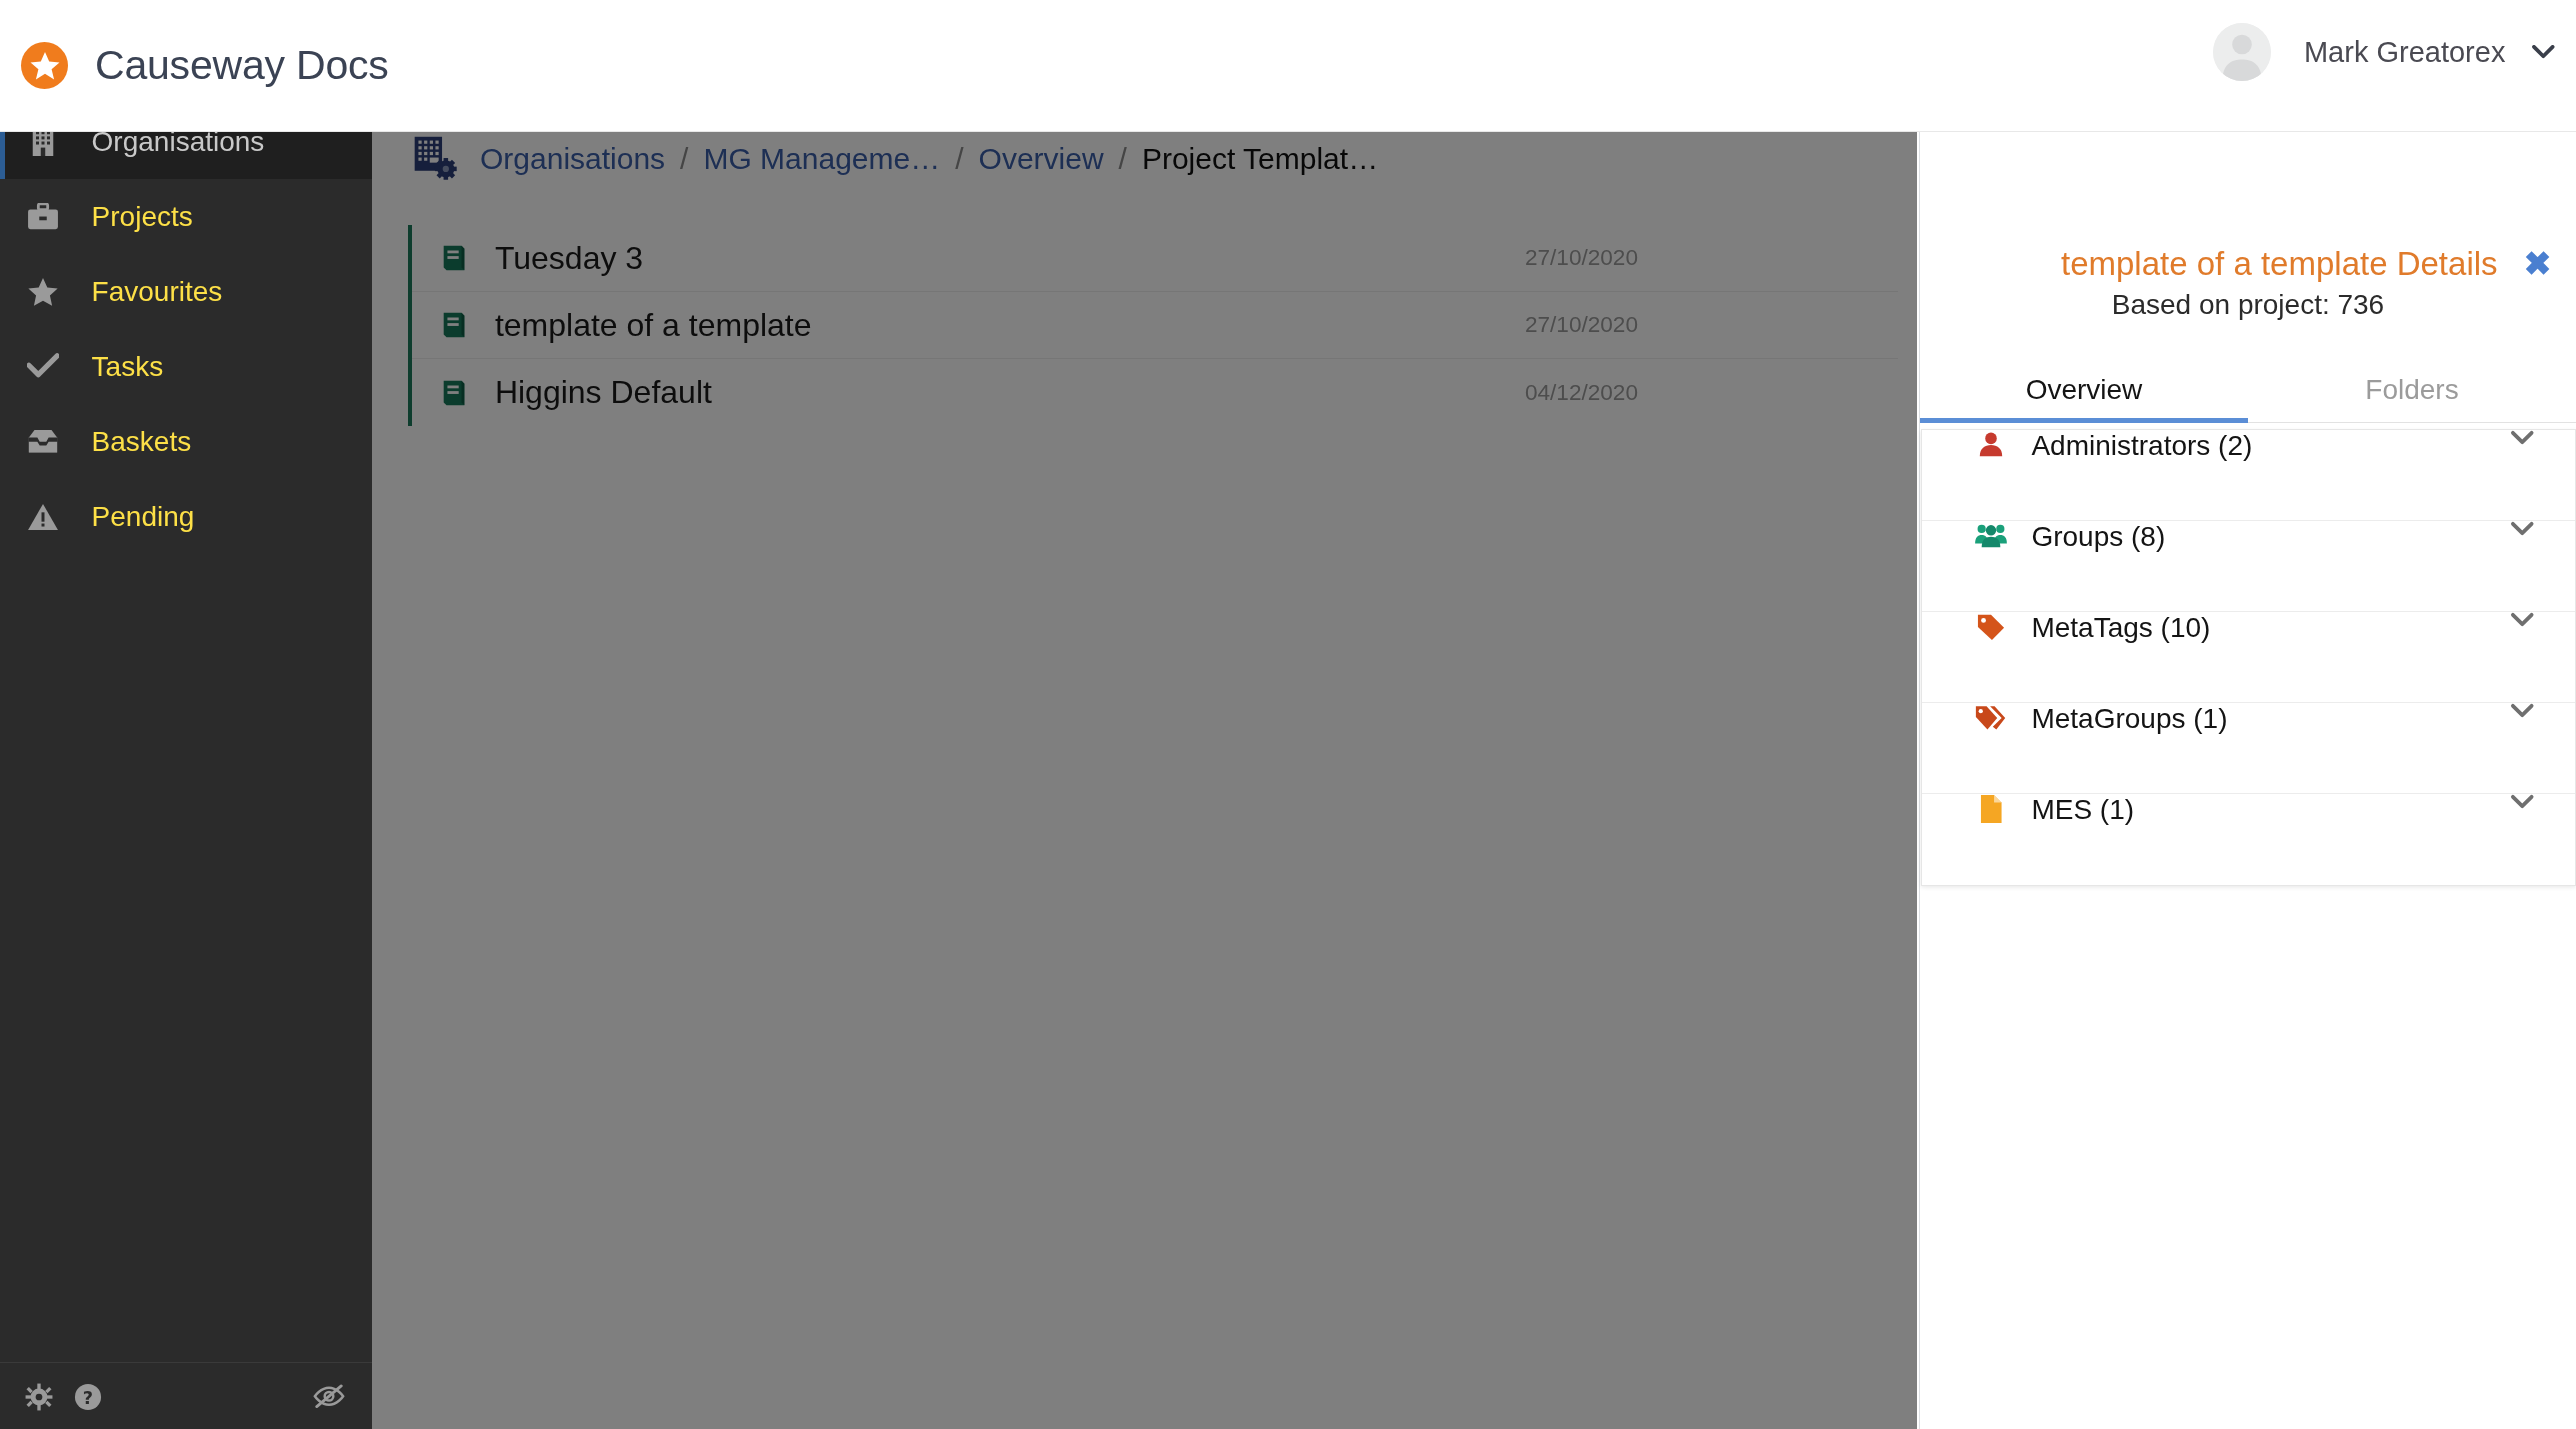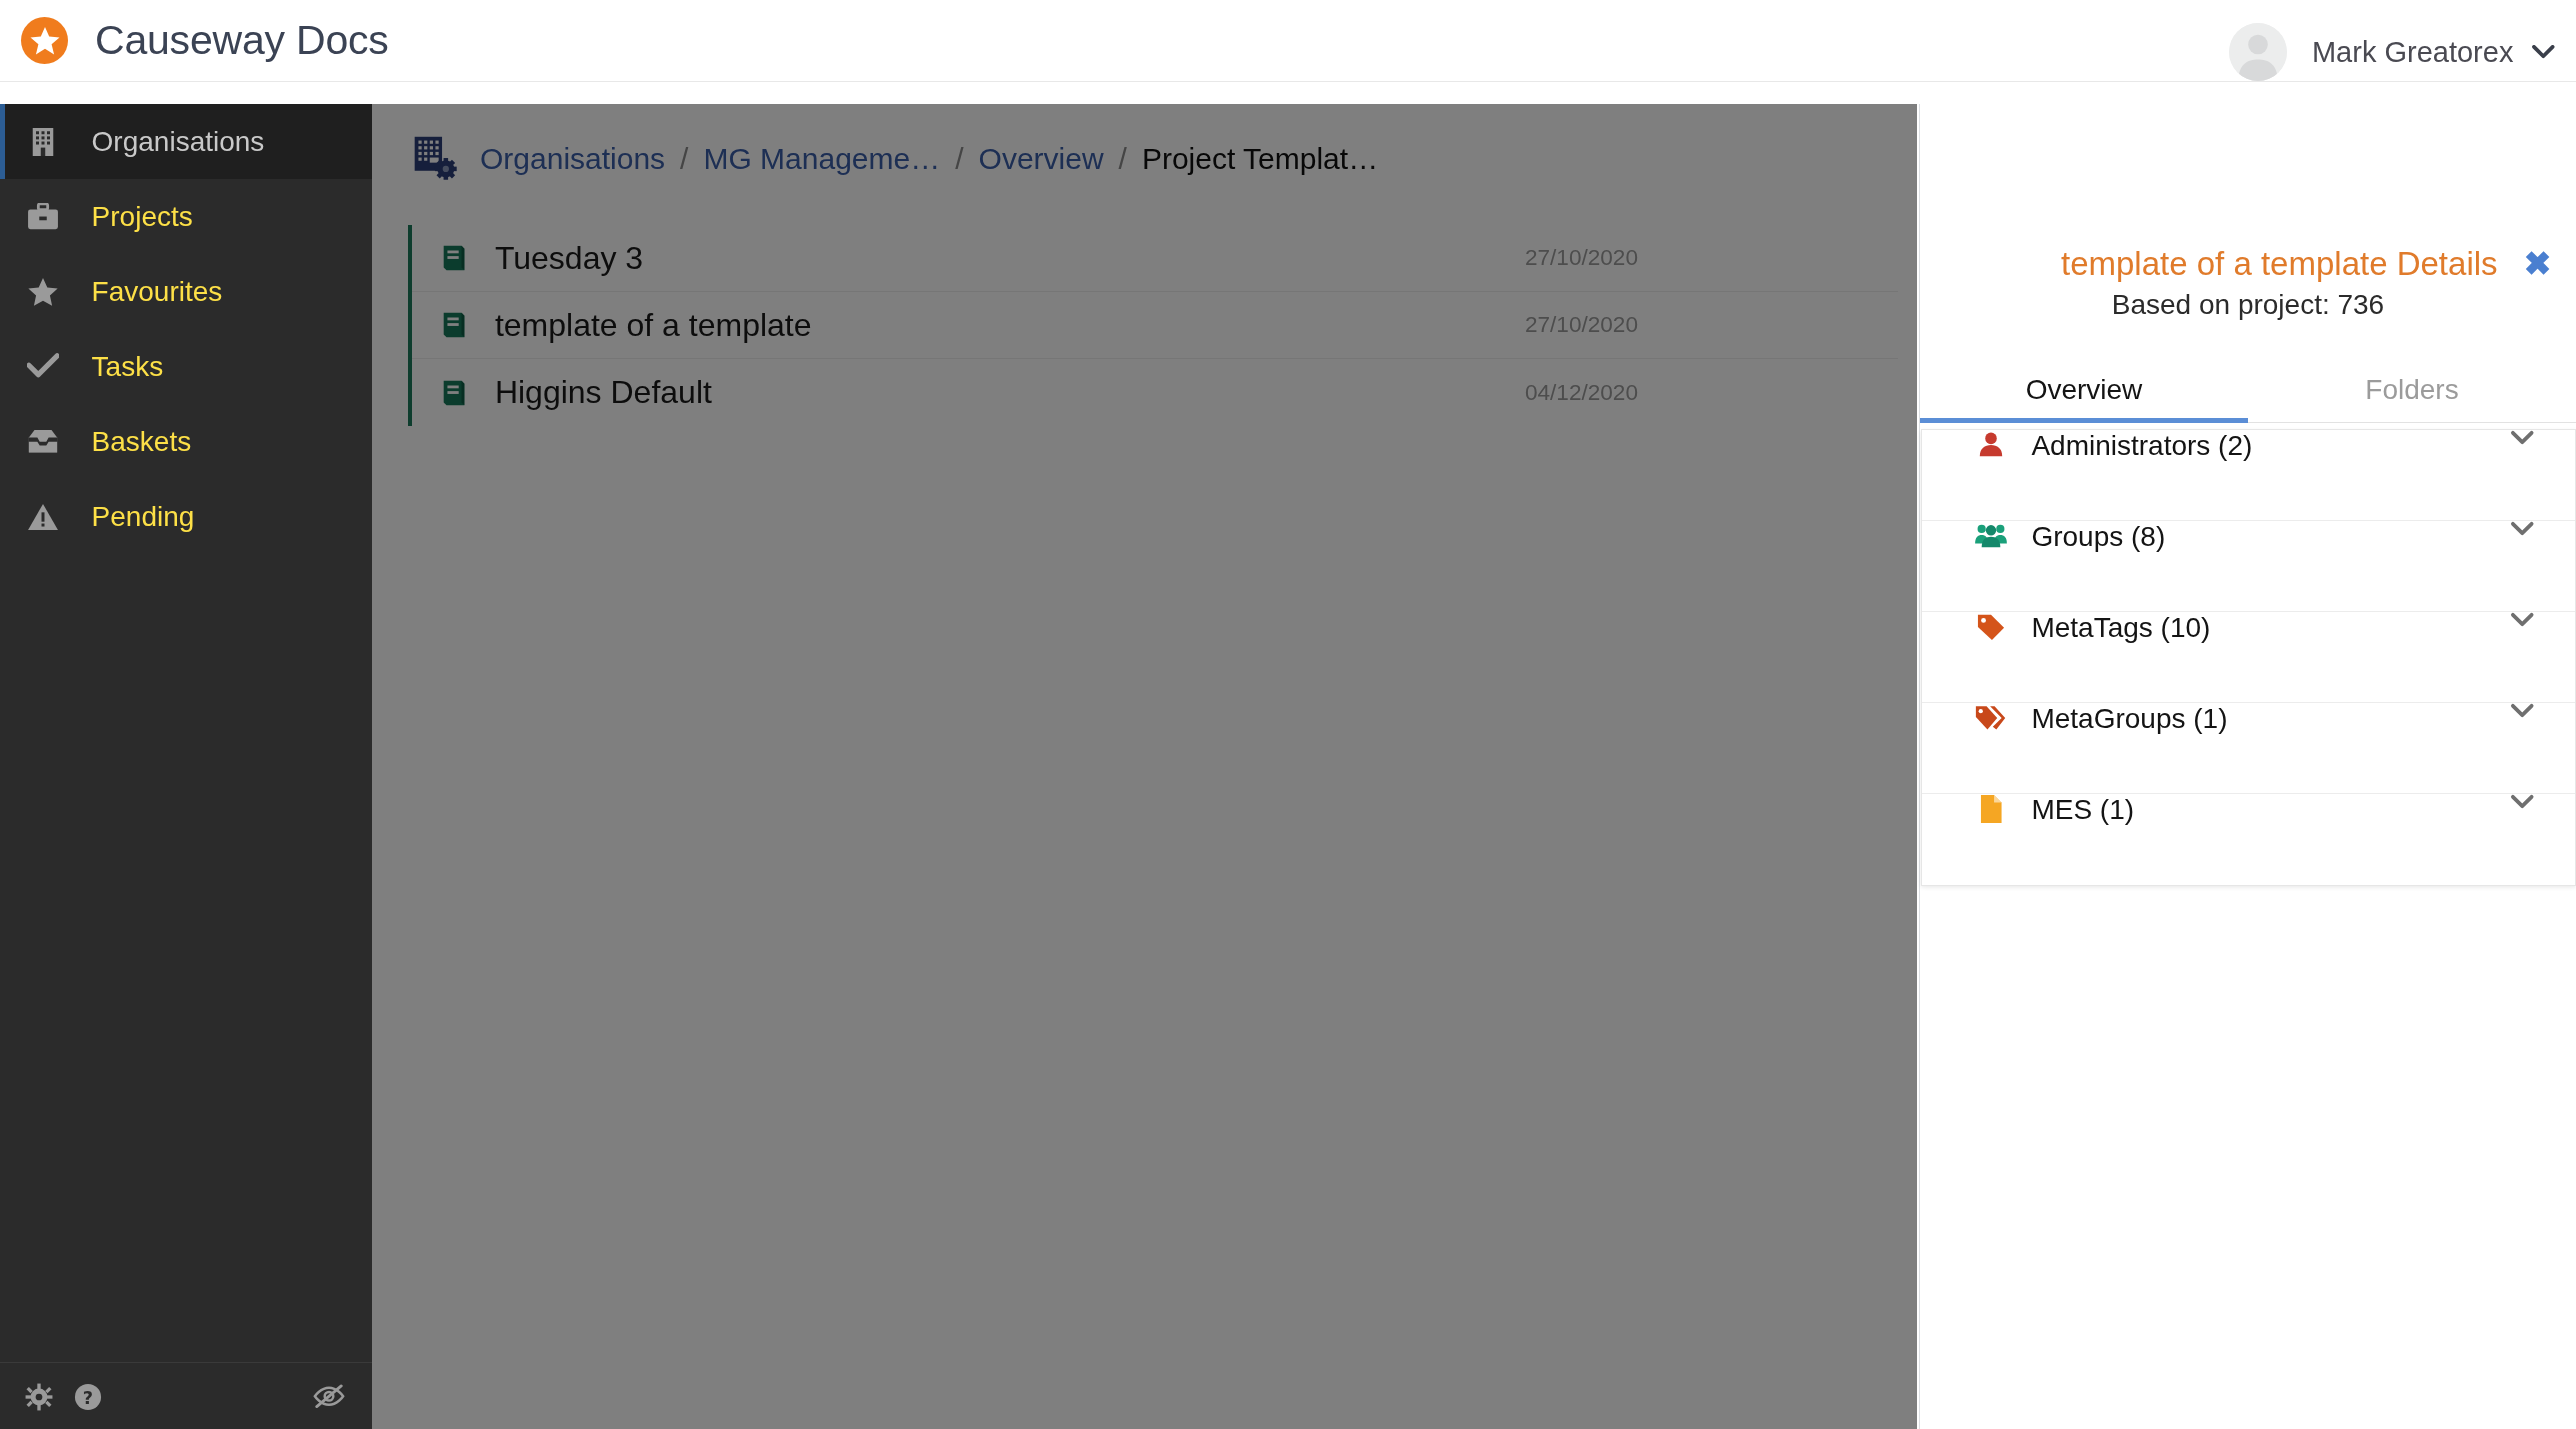--- a/index.html
+++ b/index.html
@@ -6,42 +6,42 @@
   html, body {
     width: 2576px; height: 1429px;
     background: #ffffff;
     font-family: "Liberation Sans", sans-serif;
     overflow: hidden;
   }
 
   
   #topbar {
     position: absolute; top: 0; left: 0;
-    width: 2576px; height: 82px;
+    width: 2576px; height: 132px;
     background: #ffffff;
     border-bottom: 0.9px solid #e8e8e8;
     display: flex; align-items: center;
     z-index: 40;
   }
   #brand { display: flex; align-items: center; margin-left: 21px; }
   #logo-mark {
     width: 47px; height: 47px; border-radius: 50%;
     background: #f07c1d;
     display: flex; align-items: center; justify-content: center;
     flex: none;
   }
   #logo-mark svg { display: block; }
   #brand-title {
     margin-left: 27px;
     font-size: 41px; font-weight: 400; color: #3b4354;
     letter-spacing: -0.2px; white-space: nowrap;
   }
   #user-area {
     position: absolute; right: 21px; top: 0; height: 104px;
-    display: flex; align-items: center; gap: 0;
+    display: flex; align-items: center; gap: 8px;
   }
   #avatar {
     width: 58px; height: 58px; border-radius: 50%;
     background: #eceded; overflow: hidden; position: relative; flex: none;
   }
   #avatar svg { position: absolute; left: 0; top: 0; }
   #user-name {
     margin-left: 24.5px; font-size: 29px; color: #4a4a52; white-space: nowrap;
   }
   #user-caret { margin-left: 19px; display: flex; align-items: center; }

